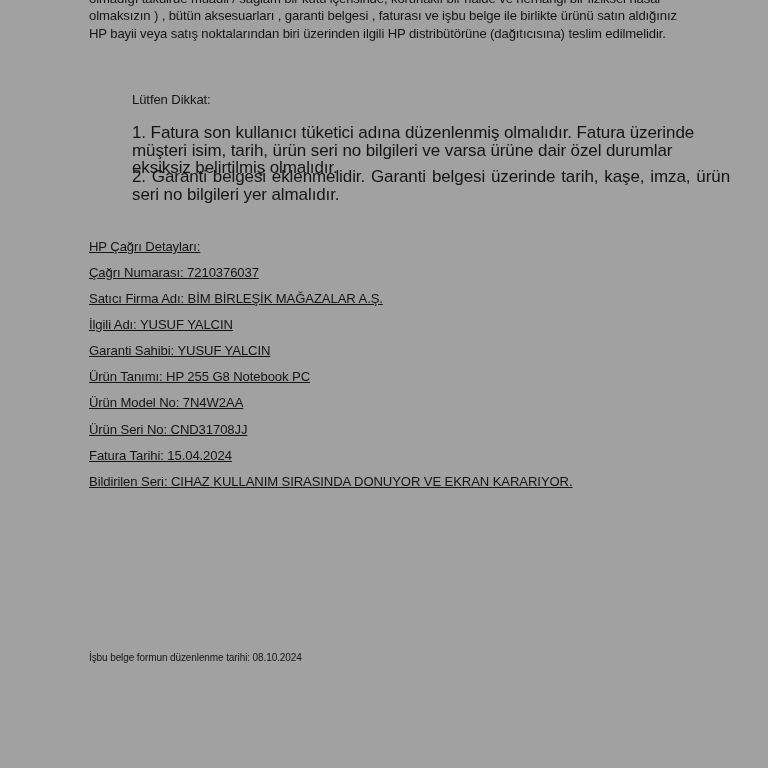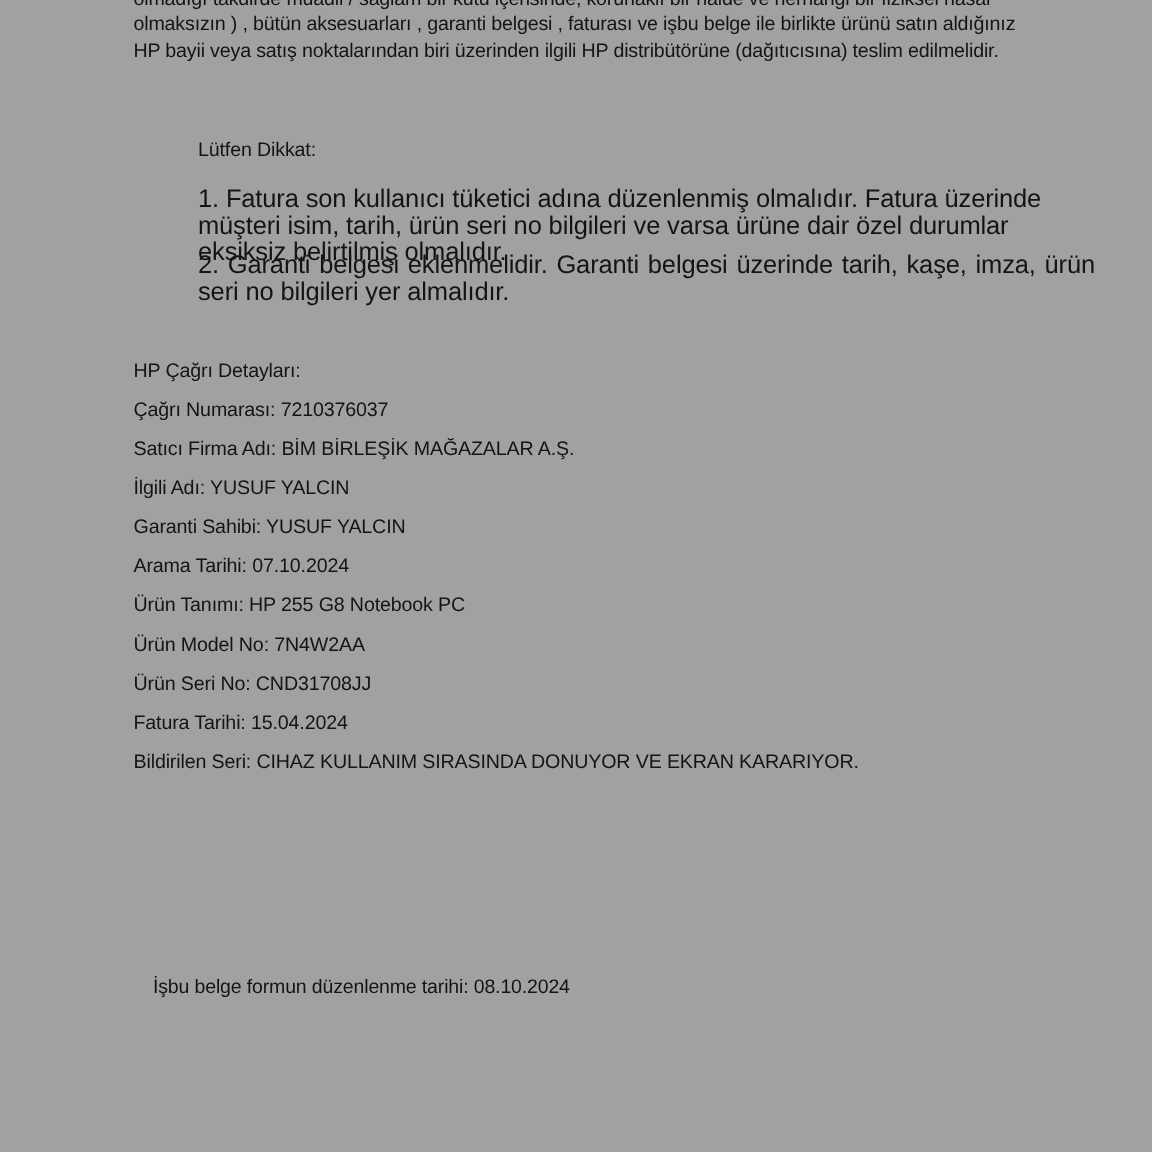--- a/index.html
+++ b/index.html
@@ -78,27 +78,28 @@
     margin: 0;
     padding: 0;
     list-style: none;
   }
   .details li {
     font-size: 13.1px;
     line-height: 17.6px;
     letter-spacing: -0.1px;
     height: 26.08px;
     white-space: nowrap;
+    text-decoration: underline;
   }
 
   .footer-line {
     position: absolute;
-    left: 102px;
+    left: 89px;
     top: 649px;
-    font-size: 13px;
+    font-size: 10px;
     line-height: 17.6px;
     letter-spacing: -0.1px;
     white-space: nowrap;
     margin: 0;
   }
 
   .notice-title { position: absolute; left: 89px; top: 91px; }
   .notice-1     { position: absolute; left: 89px; top: 124px; }
   .notice-2     { position: absolute; left: 89px; top: 168px; }
 </style>
@@ -122,21 +123,20 @@
   <div class="block notice-2">
     <p class="para justify">2. Garanti belgesi eklenmelidir. Garanti belgesi üzerinde tarih, kaşe, imza, ürün seri no bilgileri yer almalıdır.</p>
   </div>
 
   <ul class="details">
     <li>HP Çağrı Detayları:</li>
     <li>Çağrı Numarası: 7210376037</li>
     <li>Satıcı Firma Adı: BİM BİRLEŞİK MAĞAZALAR A.Ş.</li>
     <li>İlgili Adı: YUSUF YALCIN</li>
     <li>Garanti Sahibi: YUSUF YALCIN</li>
-    <li>Arama Tarihi: 07.10.2024</li>
     <li>Ürün Tanımı: HP 255 G8 Notebook PC</li>
     <li>Ürün Model No: 7N4W2AA</li>
     <li>Ürün Seri No: CND31708JJ</li>
     <li>Fatura Tarihi: 15.04.2024</li>
     <li>Bildirilen Seri: CIHAZ KULLANIM SIRASINDA DONUYOR VE EKRAN KARARIYOR.</li>
   </ul>
 
   <p class="footer-line">İşbu belge formun düzenlenme tarihi: 08.10.2024</p>
 
 </div>

